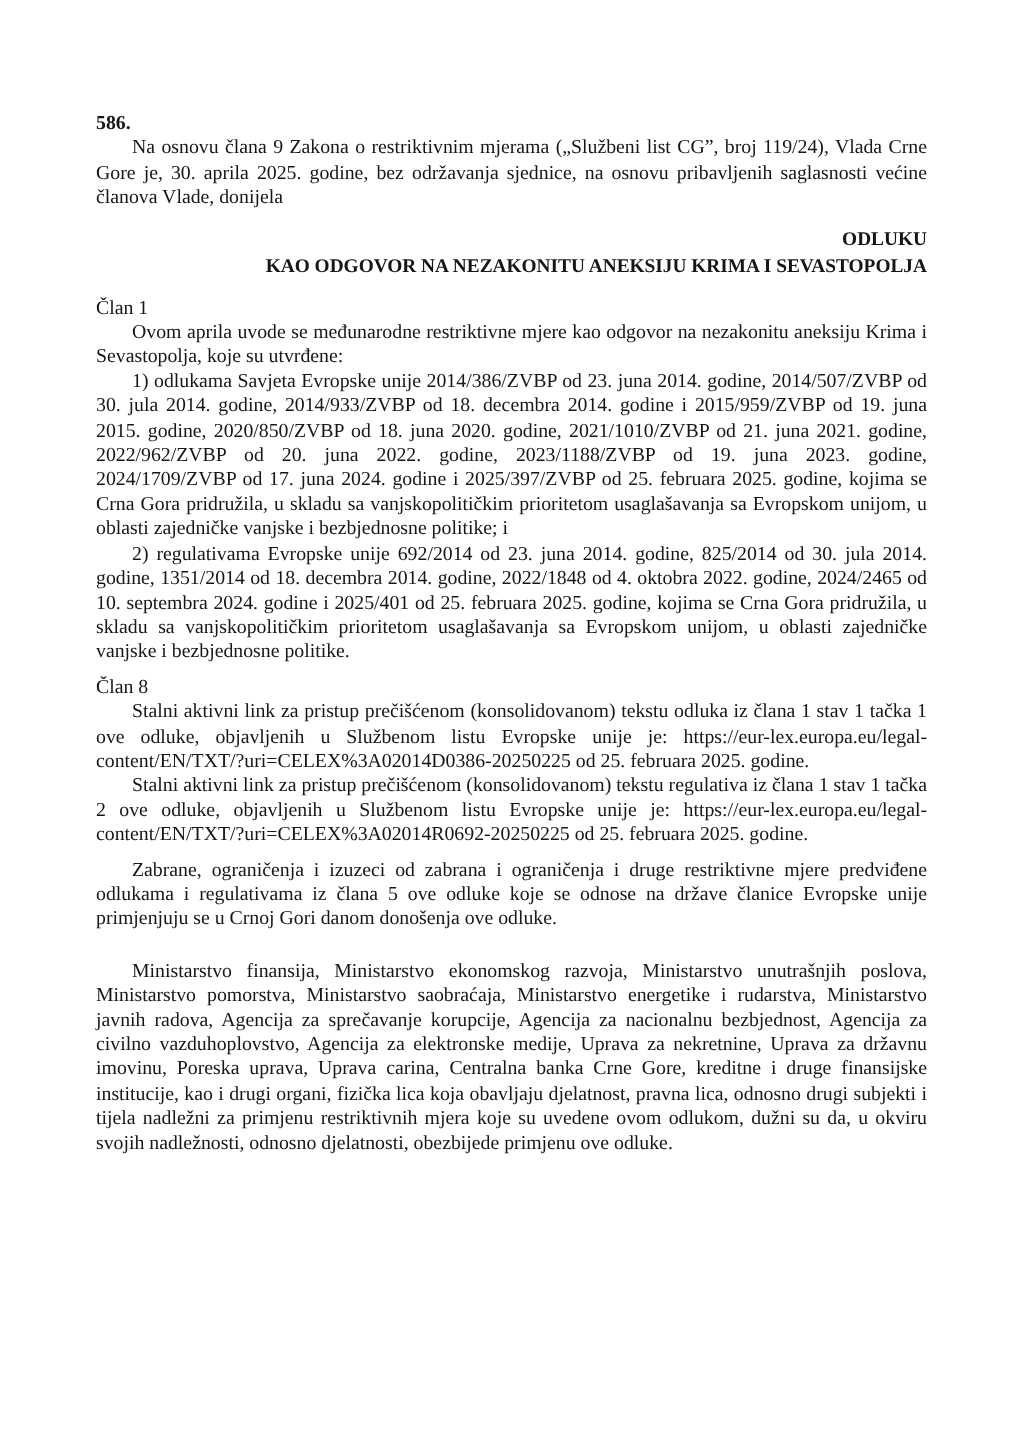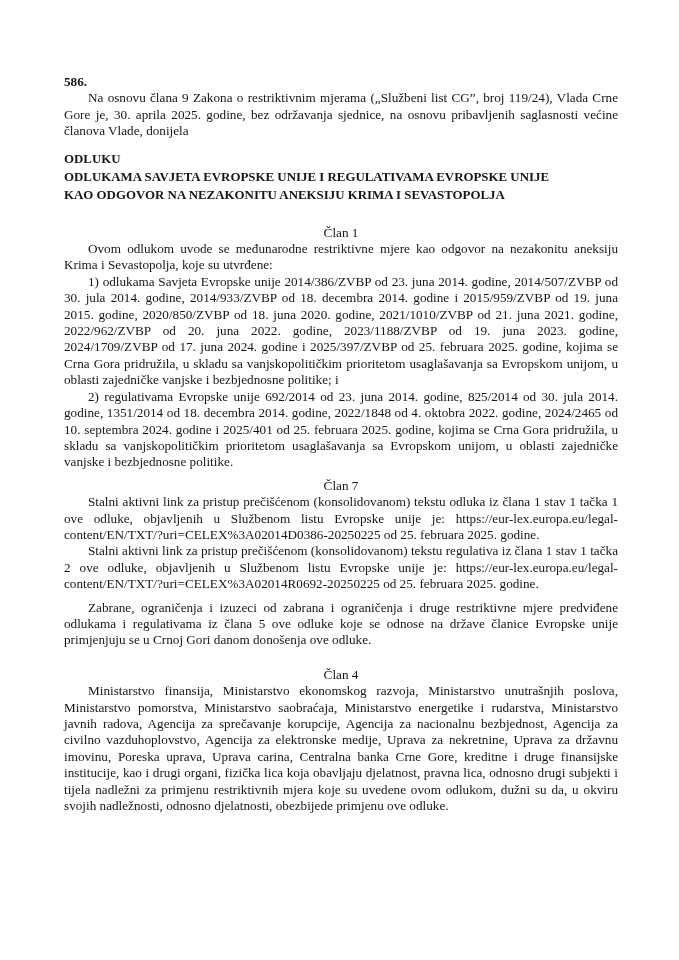--- a/index.html
+++ b/index.html
@@ -23,63 +23,61 @@
   .ordinal {
     font-weight: 700;
   }
   .para {
     margin: 0;
     text-align: justify;
     text-indent: 24px;
     overflow-wrap: break-word;
   }
   .title-block {
-    margin: 10px 0 21px 0;
-    text-align: left;
+    margin: 10px 0 11px 0;
+    text-align: right;
     font-weight: 700;
     font-size: 12.9px;
     line-height: 18px;
   }
   .article { margin-top: 7px; }
   .article-last { margin-top: 18px; }
   .heading {
-    text-align: center;
+    text-align: left;
     margin: 0;
   }
 </style>
 </head>
 <body>
 
 <div class="page">
 
   <div class="ordinal">586.</div>
 
   <p class="para">Na osnovu člana 9 Zakona o restriktivnim mjerama („Službeni list CG”, broj 119/24), Vlada Crne Gore je, 30. aprila 2025. godine, bez održavanja sjednice, na osnovu pribavljenih saglasnosti većine članova Vlade, donijela</p>
 
   <div class="title-block">
     <div>ODLUKU</div>
-    <div>ODLUKAMA SAVJETA EVROPSKE UNIJE I REGULATIVAMA EVROPSKE UNIJE</div>
     <div>KAO ODGOVOR NA NEZAKONITU ANEKSIJU KRIMA I SEVASTOPOLJA</div>
   </div>
 
   <section class="article">
     <div class="heading">Član 1</div>
-    <p class="para">Ovom odlukom uvode se međunarodne restriktivne mjere kao odgovor na nezakonitu aneksiju Krima i Sevastopolja, koje su utvrđene:</p>
+    <p class="para">Ovom aprila uvode se međunarodne restriktivne mjere kao odgovor na nezakonitu aneksiju Krima i Sevastopolja, koje su utvrđene:</p>
     <p class="para">1) odlukama Savjeta Evropske unije 2014/386/ZVBP od 23. juna 2014. godine, 2014/507/ZVBP od 30. jula 2014. godine, 2014/933/ZVBP od 18. decembra 2014. godine i 2015/959/ZVBP od 19. juna 2015. godine, 2020/850/ZVBP od 18. juna 2020. godine, 2021/1010/ZVBP od 21. juna 2021. godine, 2022/962/ZVBP od 20. juna 2022. godine, 2023/1188/ZVBP od 19. juna 2023. godine, 2024/1709/ZVBP od 17. juna 2024. godine i 2025/397/ZVBP od 25. februara 2025. godine, kojima se Crna Gora pridružila, u skladu sa vanjskopolitičkim prioritetom usaglašavanja sa Evropskom unijom, u oblasti zajedničke vanjske i bezbjednosne politike; i</p>
     <p class="para">2) regulativama Evropske unije 692/2014 od 23. juna 2014. godine, 825/2014 od 30. jula 2014. godine, 1351/2014 od 18. decembra 2014. godine, 2022/1848 od 4. oktobra 2022. godine, 2024/2465 od 10. septembra 2024. godine i 2025/401 od 25. februara 2025. godine, kojima se Crna Gora pridružila, u skladu sa vanjskopolitičkim prioritetom usaglašavanja sa Evropskom unijom, u oblasti zajedničke vanjske i bezbjednosne politike.</p>
   </section>
 
   <section class="article">
-    <div class="heading">Član 7</div>
+    <div class="heading">Član 8</div>
     <p class="para">Stalni aktivni link za pristup prečišćenom (konsolidovanom) tekstu odluka iz člana 1 stav 1 tačka 1 ove odluke, objavljenih u Službenom listu Evropske unije je: https://eur-lex.europa.eu/legal-content/EN/TXT/?uri=CELEX%3A02014D0386-20250225 od 25. februara 2025. godine.</p>
     <p class="para">Stalni aktivni link za pristup prečišćenom (konsolidovanom) tekstu regulativa iz člana 1 stav 1 tačka 2 ove odluke, objavljenih u Službenom listu Evropske unije je: https://eur-lex.europa.eu/legal-content/EN/TXT/?uri=CELEX%3A02014R0692-20250225 od 25. februara 2025. godine.</p>
   </section>
 
   <section class="article">
     <p class="para">Zabrane, ograničenja i izuzeci od zabrana i ograničenja i druge restriktivne mjere predviđene odlukama i regulativama iz člana 5 ove odluke koje se odnose na države članice Evropske unije primjenjuju se u Crnoj Gori danom donošenja ove odluke.</p>
   </section>
 
   <section class="article article-last">
-    <div class="heading">Član 4</div>
     <p class="para">Ministarstvo finansija, Ministarstvo ekonomskog razvoja, Ministarstvo unutrašnjih poslova, Ministarstvo pomorstva, Ministarstvo saobraćaja, Ministarstvo energetike i rudarstva, Ministarstvo javnih radova, Agencija za sprečavanje korupcije, Agencija za nacionalnu bezbjednost, Agencija za civilno vazduhoplovstvo, Agencija za elektronske medije, Uprava za nekretnine, Uprava za državnu imovinu, Poreska uprava, Uprava carina, Centralna banka Crne Gore, kreditne i druge finansijske institucije, kao i drugi organi, fizička lica koja obavljaju djelatnost, pravna lica, odnosno drugi subjekti i tijela nadležni za primjenu restriktivnih mjera koje su uvedene ovom odlukom, dužni su da, u okviru svojih nadležnosti, odnosno djelatnosti, obezbijede primjenu ove odluke.</p>
   </section>
 
 </div>
 
 </body></html>

